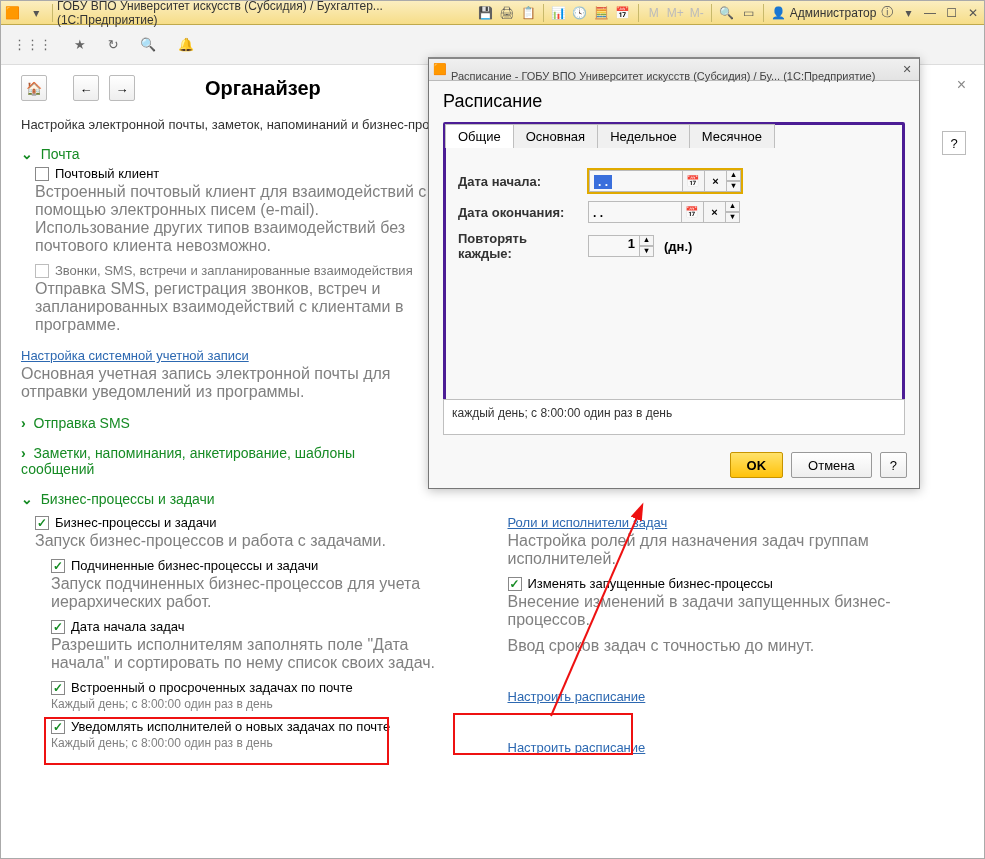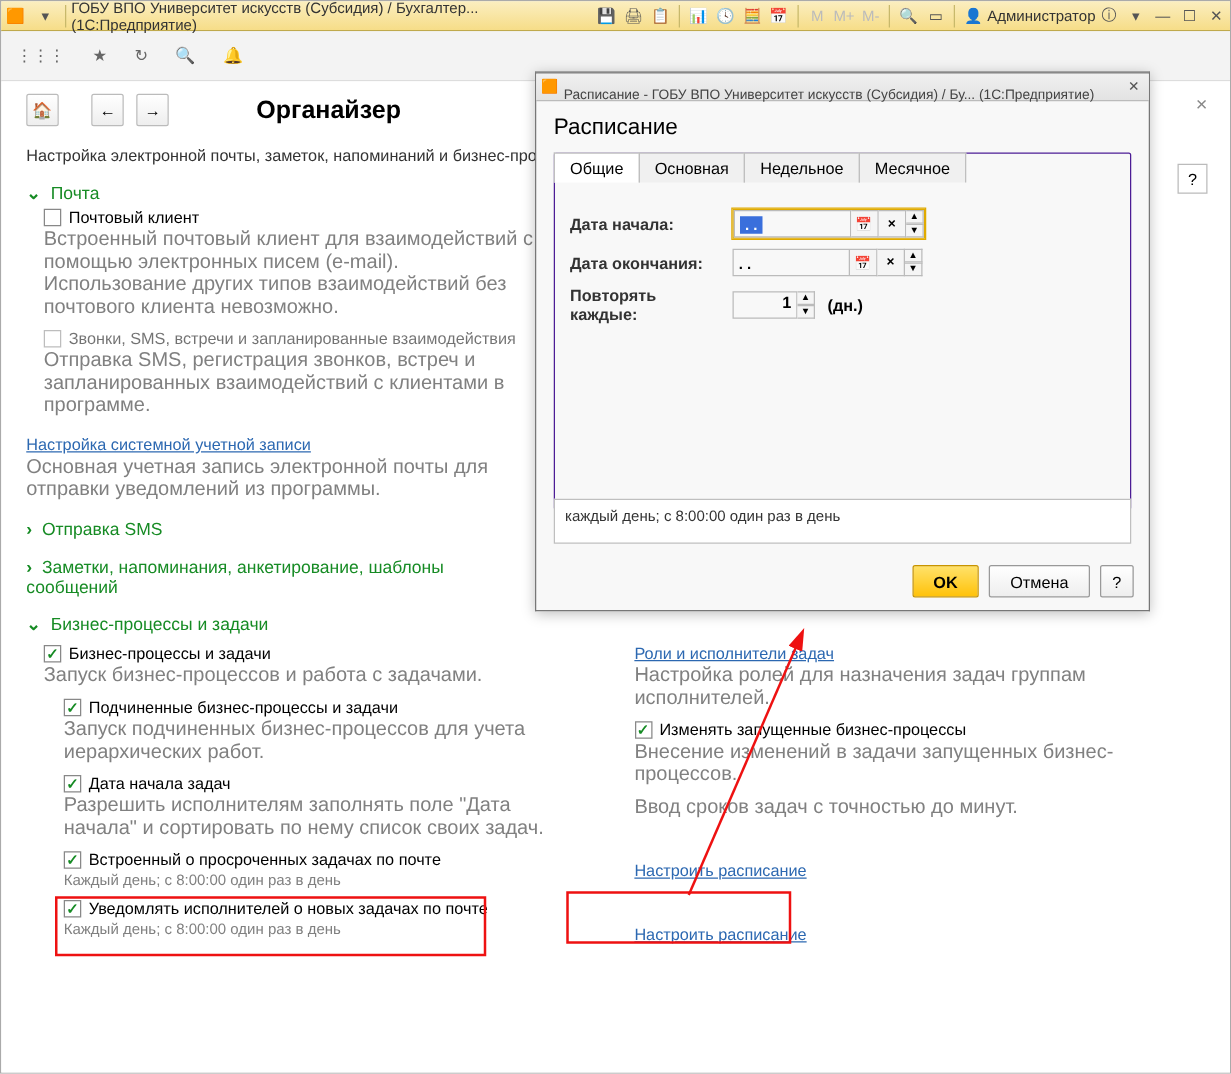--- a/index.html
+++ b/index.html
@@ -52,21 +52,21 @@
   
   .arrow { position:absolute; pointer-events:none; }
 
   
   .dialog { position:absolute; left:427px; top:56px; width:492px; height:432px; background:#f8f8f8; border:1px solid #777; border-top:2px solid #888; box-shadow:0 2px 10px rgba(0,0,0,0.25); }
   .dlg-titlebar { height:22px; background:linear-gradient(#f0f0f0,#e3e3e3); display:flex; align-items:center; font-size:11px; color:#444; padding:0 4px; border-bottom:1px solid #bbb; }
   .dlg-title-ico { width:14px; height:14px; margin-right:4px; }
   .dlg-close { width:16px; height:16px; display:flex; align-items:center; justify-content:center; color:#555; }
   .dlg-body { padding:10px 14px; }
   .dlg-h { font-size:18px; margin-bottom:10px; }
-  .tabset { border:1px solid #4c1d95; border-radius:2px; padding:6px 12px 46px 12px; position:relative; height:286px; }
+  .tabset { border:3px solid #4c1d95; border-radius:2px; padding:6px 12px 46px 12px; position:relative; height:286px; }
   .tabs { position:absolute; top:-1px; left:-1px; display:flex; }
   .tab { border:1px solid #bfbfbf; border-bottom:none; background:#f0f0f0; padding:4px 12px; font-size:13px; margin-right:-1px; }
   .tab.active { background:#fff; border-top:1px solid #bfbfbf; }
   .tabcontent { padding-top:30px;font-weight:bold; }
   .form-row { display:flex; align-items:center; gap:10px; margin:8px 0; }
   .form-label { width:120px; color:#333; }
   .date-wrap { display:flex; }
   .date-wrap.focused { outline:1px solid #e0aa00; border:1px solid #e0aa00; }
   .date-val { width:94px; height:22px; border:1px solid #bbb; padding:0 4px; font-size:12px; line-height:22px; }
   .sel { background:#3a6fdc; color:#fff; padding:0 4px; }

